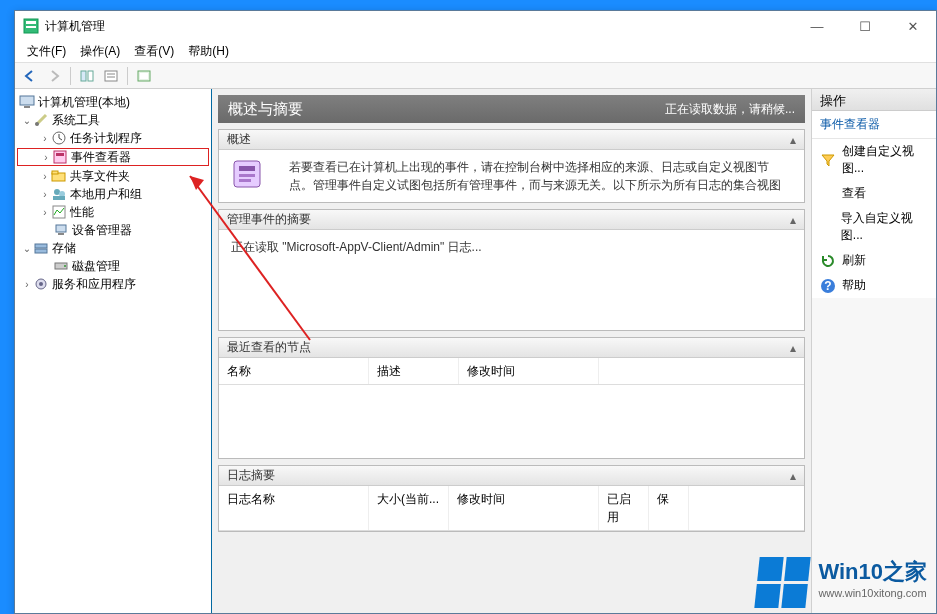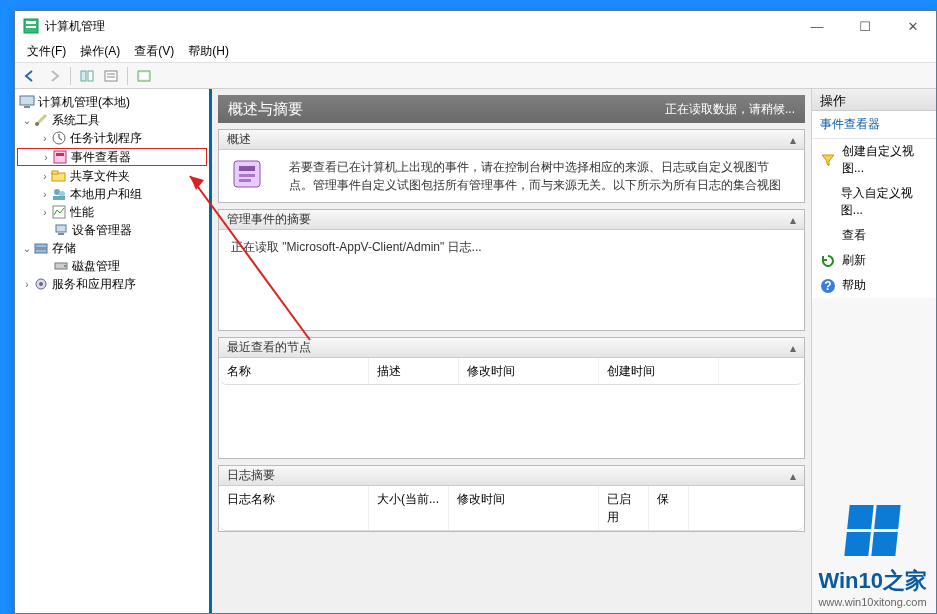--- a/index.html
+++ b/index.html
@@ -9,45 +9,45 @@
 .titlebar .app-icon { width: 16px; height: 16px; margin-right: 6px; display: inline-flex; }
 .titlebar .title { font-size: 12px; color: #000; }
 .titlebar .win-controls { margin-left: auto; display: flex; gap: 18px; align-items: center; color: #555; }
 .titlebar .win-controls span { width: 30px; text-align: center; cursor: pointer; font-size: 13px; }
 .menubar { height: 22px; display: flex; align-items: center; padding: 0 6px; gap: 2px; border-bottom: 1px solid #e0e0e0; }
 .menubar .menu-item { padding: 2px 6px; cursor: pointer; }
 .toolbar { height: 26px; display: flex; align-items: center; padding: 2px 4px; gap: 2px; border-bottom: 1px solid #d0d0d0; background: #f7f7f7; }
 .tbtn { width: 22px; height: 22px; display: inline-flex; align-items: center; justify-content: center; border: 1px solid transparent; cursor: pointer; }
 .tsep { width: 1px; height: 18px; background: #ccc; margin: 0 3px; }
 .body { flex: 1; display: flex; overflow: hidden; }
-.tree-pane { width: 197px; border-right: 3px solid #0369a1; background: #fff; padding: 4px 2px; overflow: hidden; }
+.tree-pane { width: 197px; border-right: 1px solid #0369a1; background: #fff; padding: 4px 2px; overflow: hidden; }
 .tree-item { display: flex; align-items: center; height: 18px; cursor: pointer; white-space: nowrap; }
 .expander { width: 12px; text-align: center; color: #666; font-size: 10px; display: inline-block; }
 .tree-icon { width: 16px; height: 16px; margin-right: 3px; display: inline-flex; align-items: center; justify-content: center; }
 .tree-item.highlight { border: 1px solid #d22; padding-right: 40px; }
 .center-pane { flex: 1; background: #f0f0f0; display: flex; flex-direction: column; padding: 6px; gap: 6px; overflow: hidden; }
 .center-header { height: 28px; background: linear-gradient(#7f7f7f,#6a6a6a); color: #fff; display: flex; align-items: center; padding: 0 10px; font-size: 14px; }
 .center-header .status { margin-left: auto; font-size: 12px; }
 .section { border: 1px solid #bbb; background: #fff; }
 .section-head { height: 20px; background: linear-gradient(#f8f8f8,#e4e4e4); border-bottom: 1px solid #ccc; display: flex; align-items: center; padding: 0 8px; font-size: 12px; color: #333; position: relative; }
 .section-head .chev { margin-left: auto; color: #666; cursor: pointer; }
 .section-body { padding: 8px 12px; color: #333; line-height: 1.5; min-height: 30px; }
 .overview .section-body { display: flex; gap: 26px; }
 .overview .ov-icon { width: 32px; height: 32px; flex-shrink: 0; }
-.table-head { display: flex; border-bottom: 1px solid #ddd; background: #fff; border-radius: 8px; }
+.table-head { display: flex; border-bottom: 1px solid #ddd; background: #fff; }
 .table-head .th { padding: 4px 8px; text-align: left; font-weight: normal; color: #000; border-right: 1px solid #eee; }
 .table-row { display: flex; }
 .table-row .td { padding: 3px 8px; color: #333; overflow: hidden; white-space: nowrap; text-overflow: ellipsis; }
 .actions-pane { width: 125px; border-left: 1px solid #d0d0d0; background: #f7f7f7; display: flex; flex-direction: column; }
 .actions-title { height: 22px; background: linear-gradient(#f0f0f0,#e0e0e0); border-bottom: 1px solid #ccc; padding: 3px 8px; font-size: 13px; }
 .actions-sub { padding: 5px 8px; color: #0a5aa8; background: #fff; border-bottom: 1px solid #e6e6e6; }
 .action-item { display: flex; align-items: center; gap: 6px; padding: 4px 8px; cursor: pointer; background: #fff; color: #000; }
 .action-icon { width: 16px; height: 16px; display: inline-flex; align-items: center; justify-content: center; }
 .red-arrow { position: absolute; pointer-events: none; z-index: 50; }
-.watermark { position: absolute; right: 10px; bottom: 6px; display: flex; align-items: center; gap: 10px; z-index: 100; flex-direction: column; }
+.watermark { position: absolute; right: 10px; bottom: 6px; display: flex; gap: 10px; z-index: 100; }
 .watermark .wlogo { display: grid; grid-template-columns: 24px 24px; grid-template-rows: 24px 24px; gap: 3px; transform: skewX(-6deg); }
 .watermark .wlogo div { background: #0b7bd6; }
 .watermark .wtext { display: flex; flex-direction: column; }
 .watermark .wtext .big { font-size: 22px; font-weight: bold; color: #0b5aa0; }
 .watermark .wtext .small { font-size: 11px; color: #666; }
 .col-name { width: 150px; } .col-desc { width: 90px; } .col-mod { width: 140px; } .col-create { width: 120px; }
 .logcol-name { width: 150px; } .logcol-size { width: 80px; } .logcol-mod { width: 150px; } .logcol-en { width: 50px; } .logcol-ret { width: 40px; }
 .recent-sec .section-body { padding: 0; height: 100px; overflow:auto; }
 .logsum-sec .section-body { padding: 0; }
 svg { display: block; }
@@ -264,21 +264,20 @@
       <div class="section recent-sec">
         <div class="section-head">
           <span>最近查看的节点</span>
           <span class="chev">▴</span>
         </div>
         <div class="section-body">
           <div class="table-head">
             <span class="th col-name">名称</span>
             <span class="th col-desc">描述</span>
             <span class="th col-mod">修改时间</span>
-            <span class="th col-create">创建时间</span>
           </div>
         </div>
       </div>
 
       <div class="section logsum-sec">
         <div class="section-head">
           <span>日志摘要</span>
           <span class="chev">▴</span>
         </div>
         <div class="section-body">
@@ -299,25 +298,25 @@
       <div class="action-item">
         <span class="action-icon">
             <svg width="16" height="16">
               <path d="M2 3 L14 3 L9 9 L9 14 L7 12 L7 9 Z" fill="#ffcc55" stroke="#c90"></path>
             </svg>
           </span>
         <span>创建自定义视图...</span>
       </div>
       <div class="action-item">
         <span class="action-icon"></span>
+        <span>查看</span>
+      </div>
+      <div class="action-item">
+        <span class="action-icon"></span>
         <span>导入自定义视图...</span>
-      </div>
-      <div class="action-item">
-        <span class="action-icon"></span>
-        <span>查看</span>
       </div>
       <div class="action-item">
         <span class="action-icon">
             <svg width="16" height="16">
               <path d="M8 3 a5 5 0 1 1 -4.5 2.8" fill="none" stroke="#2a8a2a" stroke-width="2"></path>
               <path d="M3 3 L3 7 L7 7" fill="none" stroke="#2a8a2a" stroke-width="2"></path>
             </svg>
           </span>
         <span>刷新</span>
       </div>

